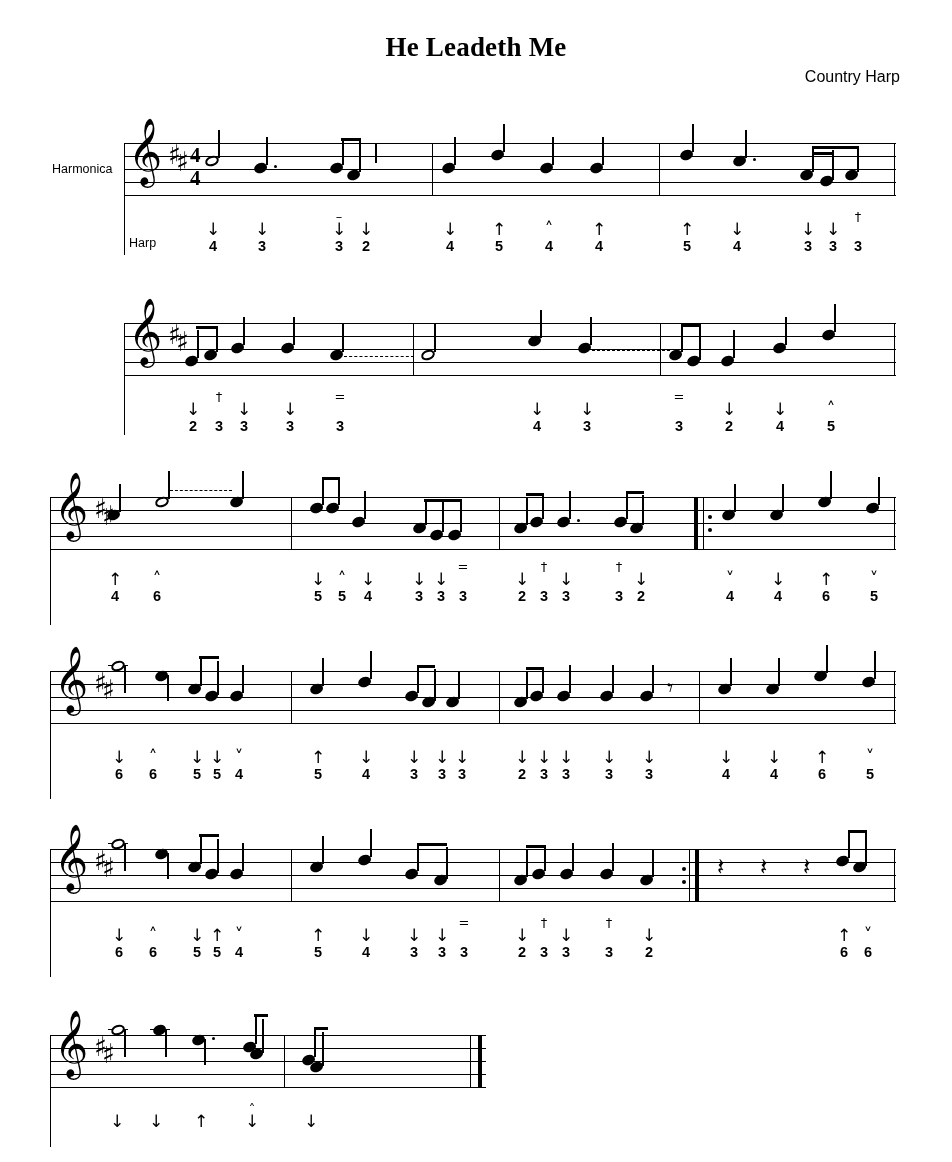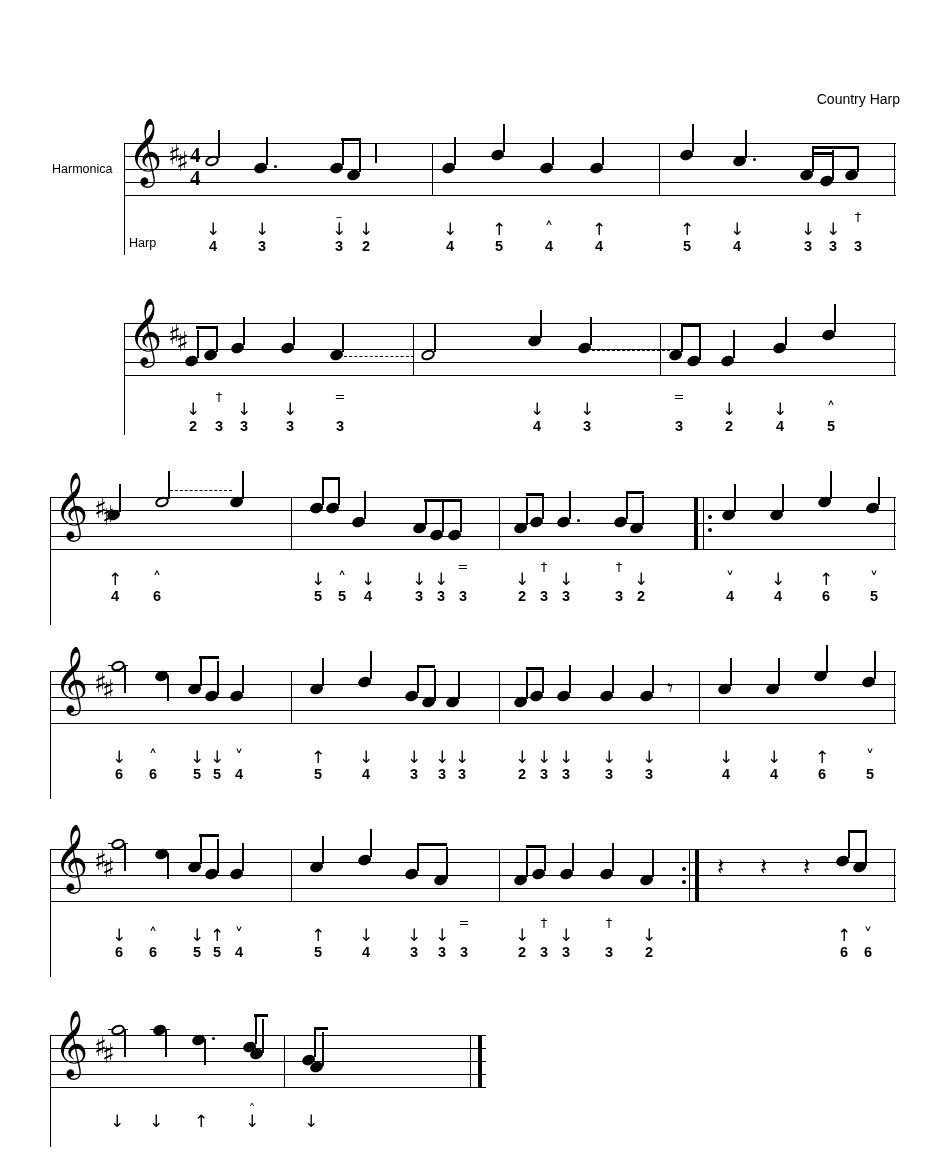--- a/index.html
+++ b/index.html
@@ -28,23 +28,23 @@
     left: 0;
     width: 952px;
     text-align: center;
     font-family: "Liberation Serif", serif;
     font-weight: bold;
     font-size: 27px;
     letter-spacing: 0.2px;
   }
   .composer {
     position: absolute;
-    top: 91px;
+    top: 68px;
     right: 52px;
-    font-size: 14px;
+    font-size: 16px;
     font-family: "Liberation Sans", sans-serif;
   }
 
   
   .system {
     position: absolute;
   }
   .staff {
     position: absolute;
     left: 0;
@@ -182,20 +182,21 @@
     line-height: 10px;
     display: block;
     height: 11px;
   }
 </style>
 </head>
 <body>
 
 <div class="page">
 
+  <div class="title">He Leadeth Me</div>
   <div class="composer">Country Harp</div>
 
   <div class="system" style="left:0; top:0;">
     <div class="instr-label" style="left:52px; top:162px;">Harmonica</div>
     <div class="hole-label" style="left:129px; top:236px;">Harp</div>
 
     <div class="staff" style="left:124px; top:143px; width:772px; height:52px;">
       <div class="staff-line" style="top:0px; width:772px;"></div>
       <div class="staff-line" style="top:13px; width:772px;"></div>
       <div class="staff-line" style="top:26px; width:772px;"></div>

